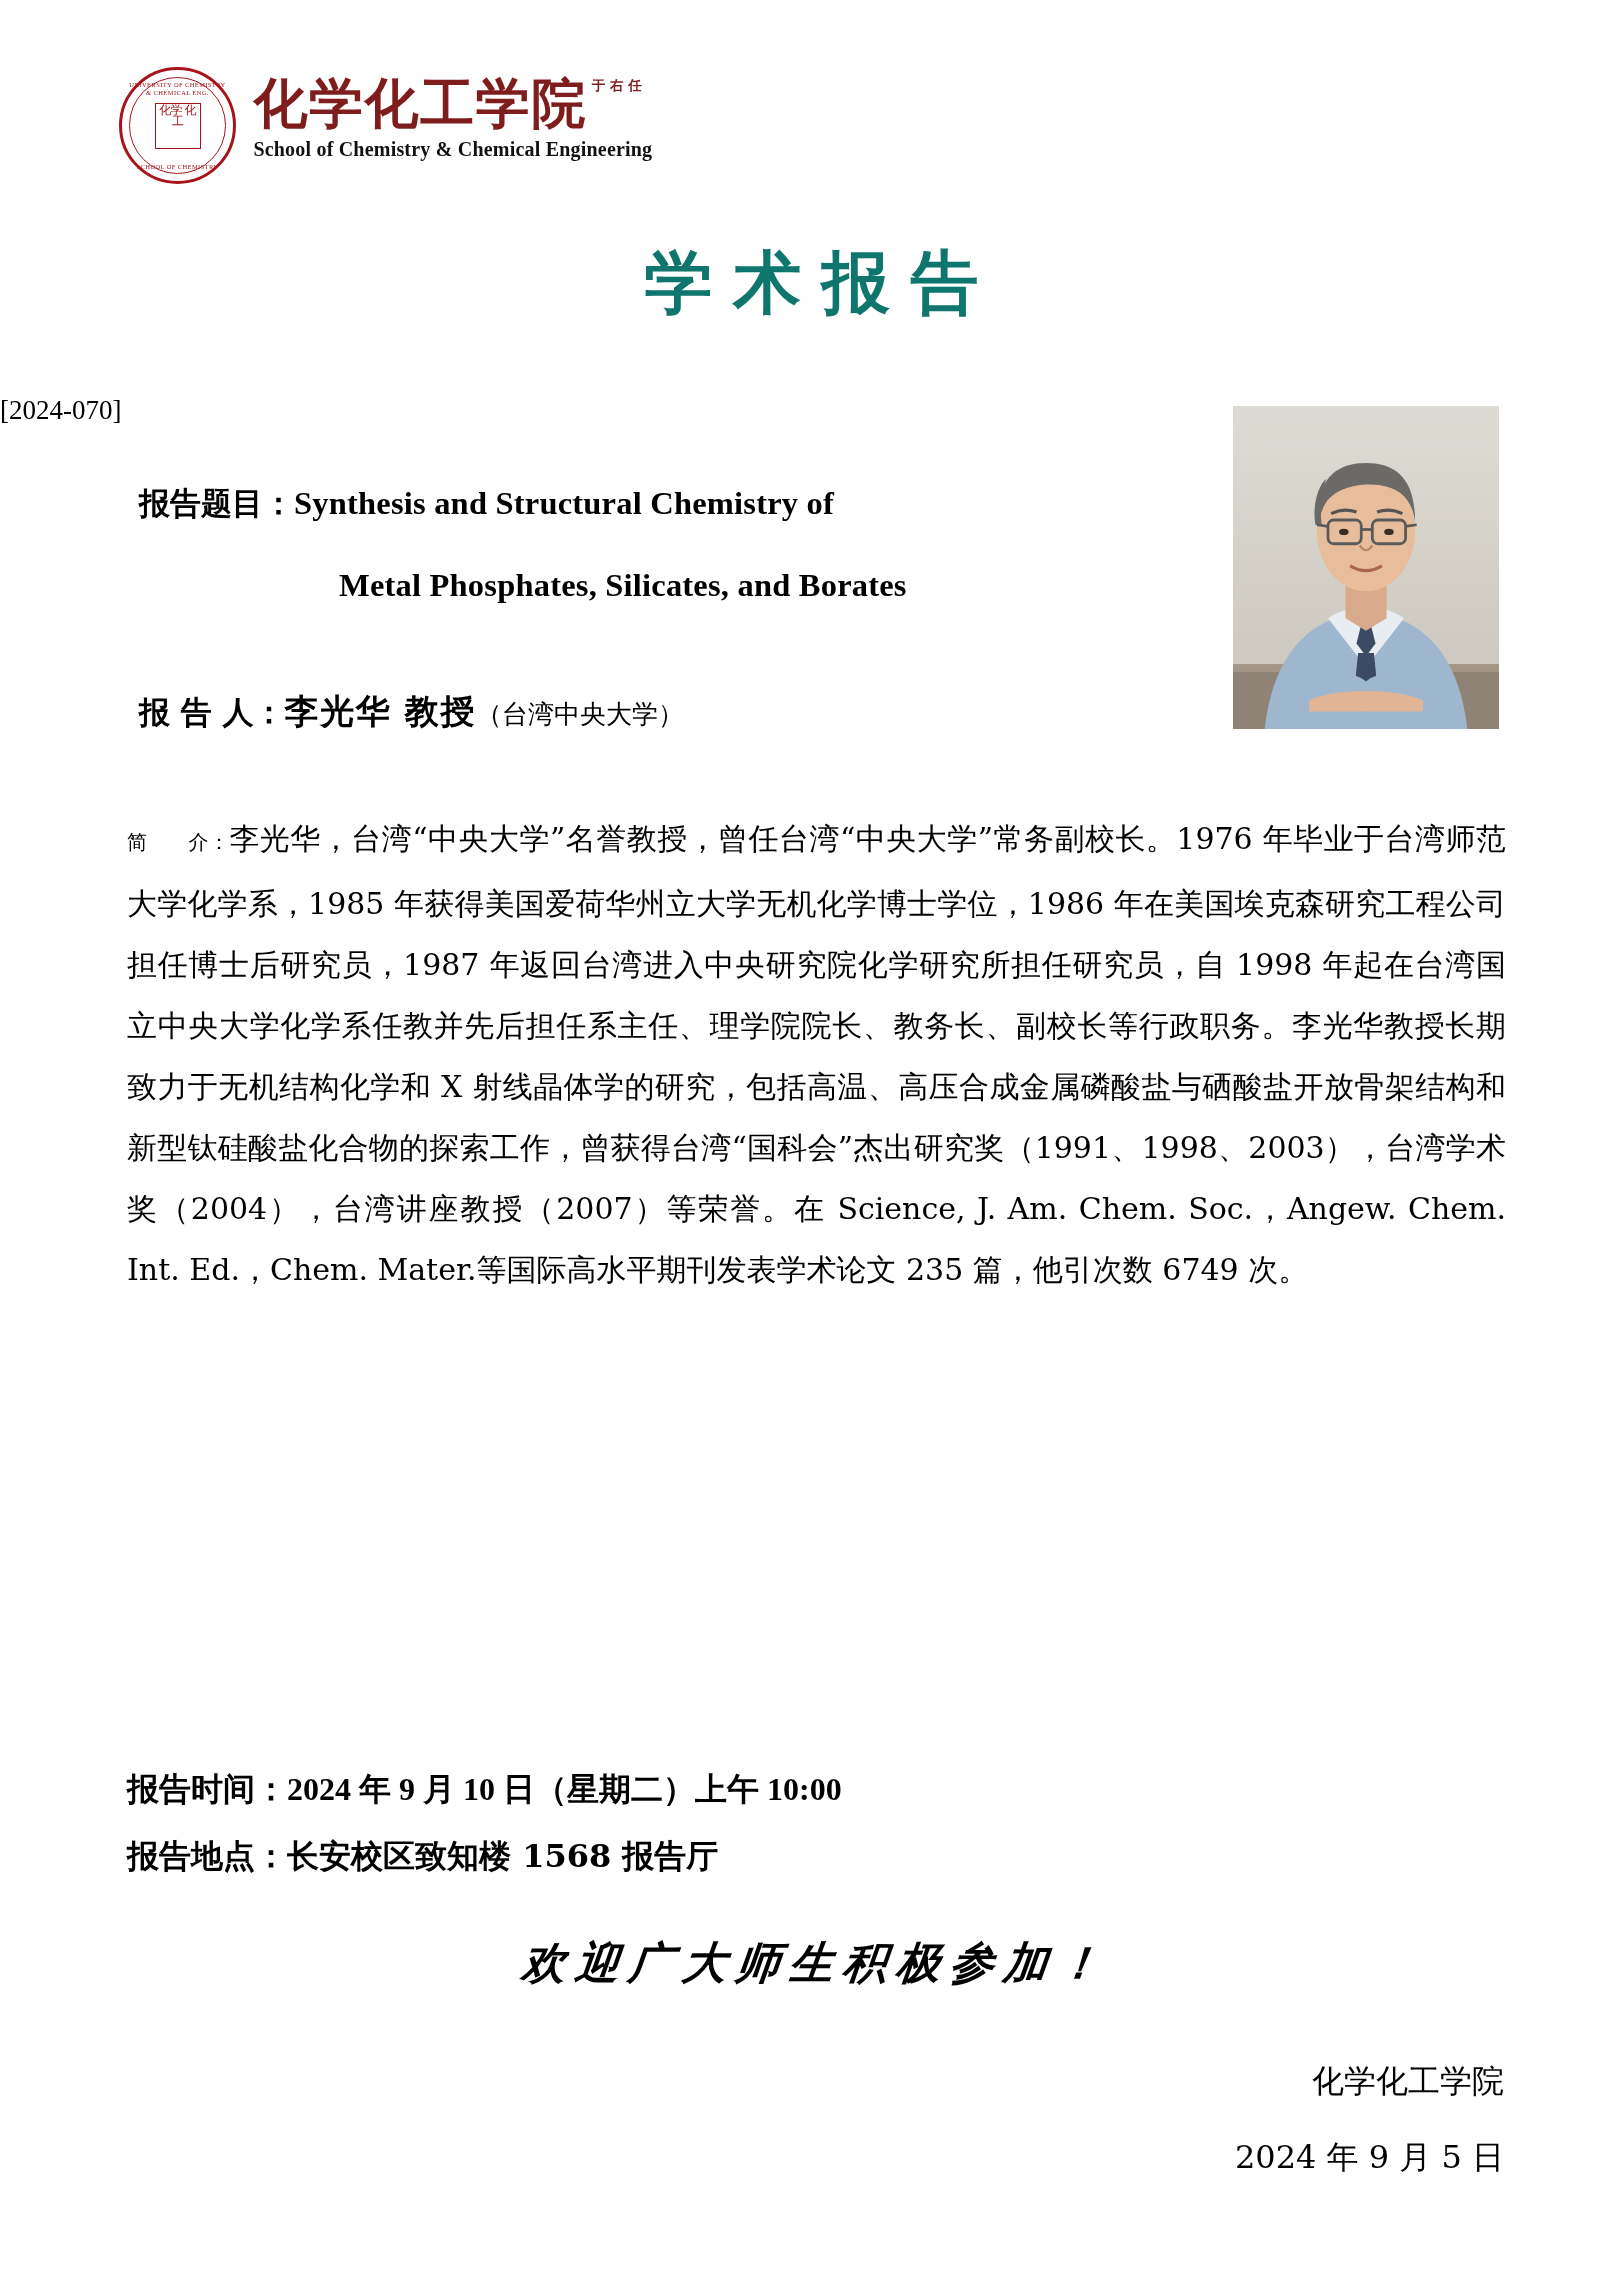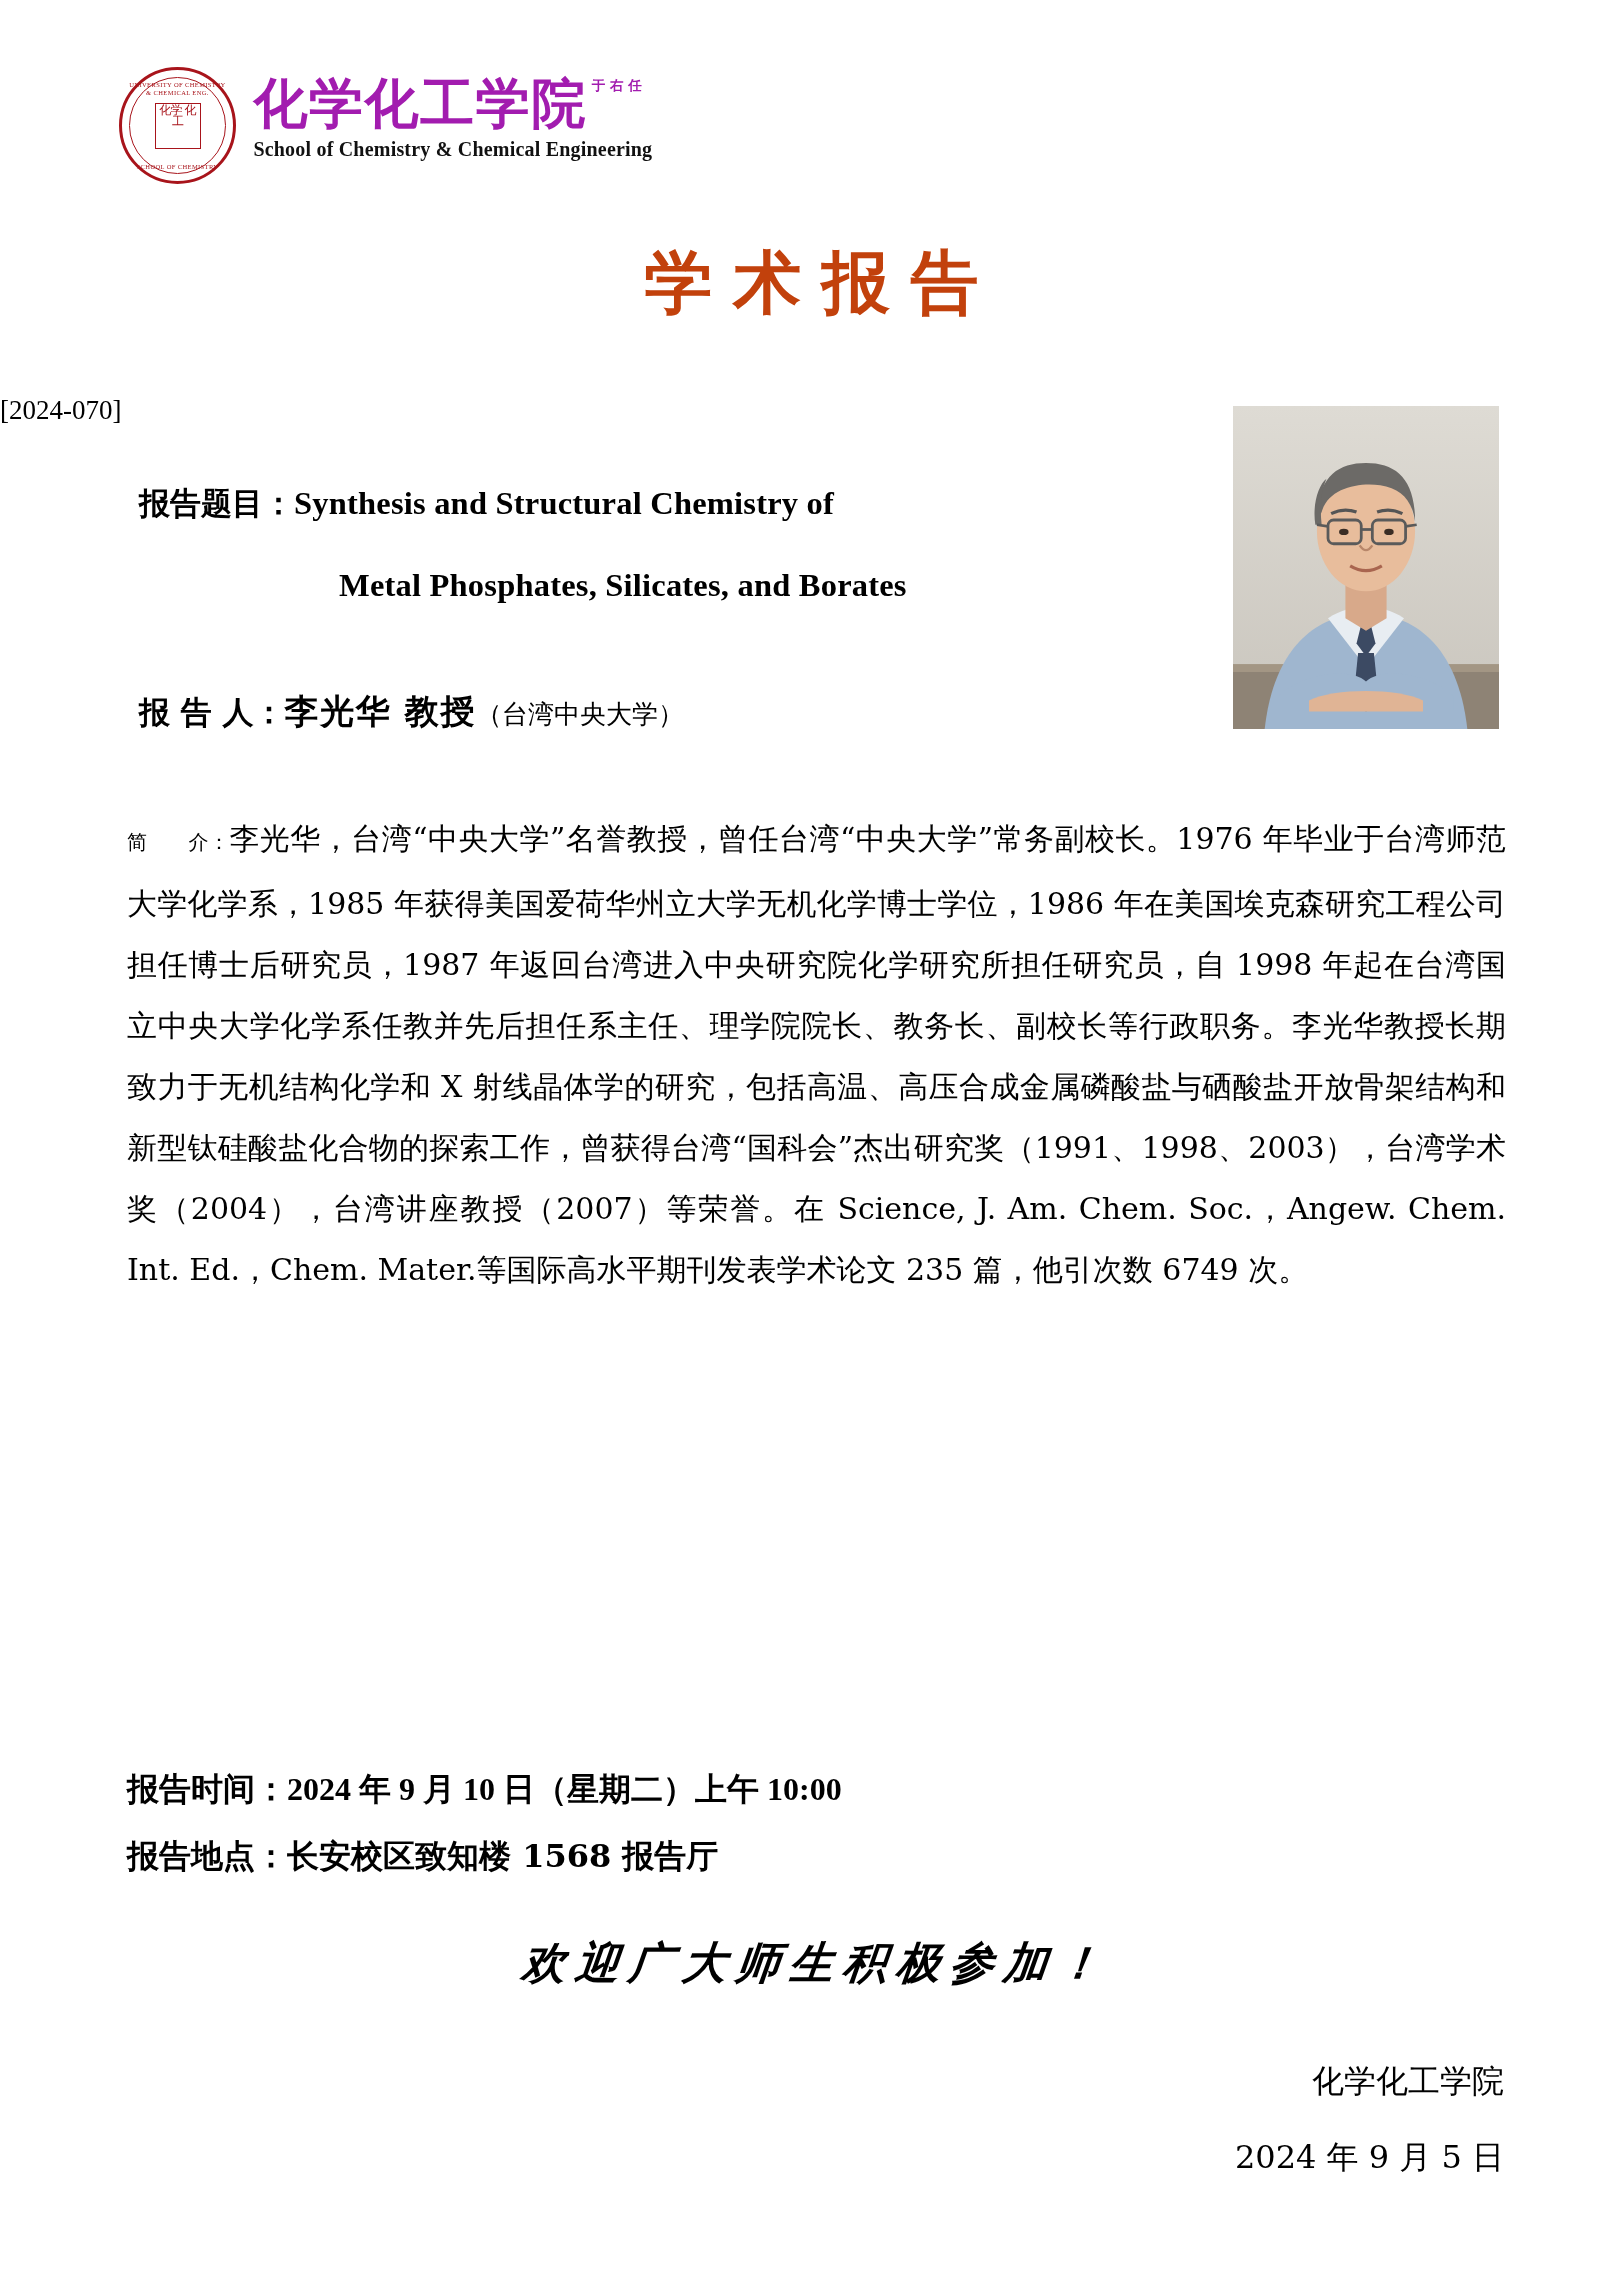--- a/index.html
+++ b/index.html
@@ -78,21 +78,21 @@
   .logo-text {
     margin-left: 17.4px;
     padding-top: 6.3px;
   }
   .logo-cn {
     font-family: "DejaVu Serif", serif;
     font-weight: bold;
     font-size: 54px;
     line-height: 60px;
     letter-spacing: 1.6px;
-    color: #a21caf;
+    color: #7f1d1d;
     white-space: nowrap;
   }
   .logo-cn .sup {
     font-size: 13.5px;
     vertical-align: top;
     letter-spacing: 0;
     line-height: 13.5px;
     display: inline-block;
     margin-left: 4.8px;
     transform: translateY(6.3px);
@@ -111,21 +111,21 @@
   .doc-title {
     position: absolute;
     left: 0; right: 0;
     top: 238px;
     text-align: center;
     font-family: "DejaVu Serif", serif;
     font-weight: bold;
     font-size: 68px;
     letter-spacing: 20.6px;
     text-indent: 20.6px;
-    color: #c2410c;
+    color: #0f766e;
   }
   .doc-number {
     position: absolute;
     left: 0; right: 0;
     top: 395px;
     text-align: left;
     font-size: 27px;
     font-family: "Liberation Serif", serif;
   }
 

